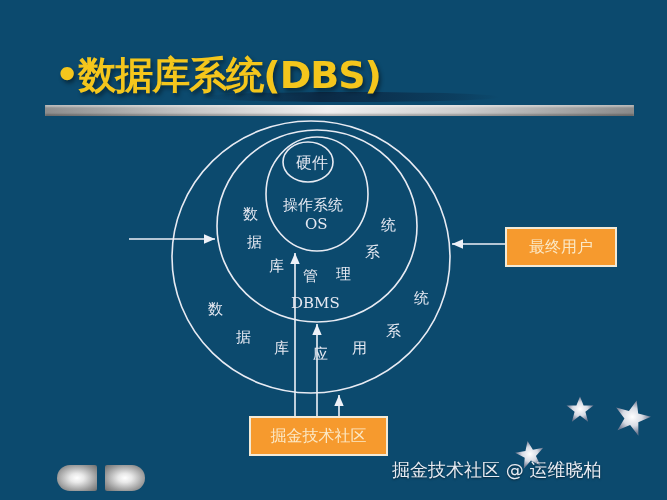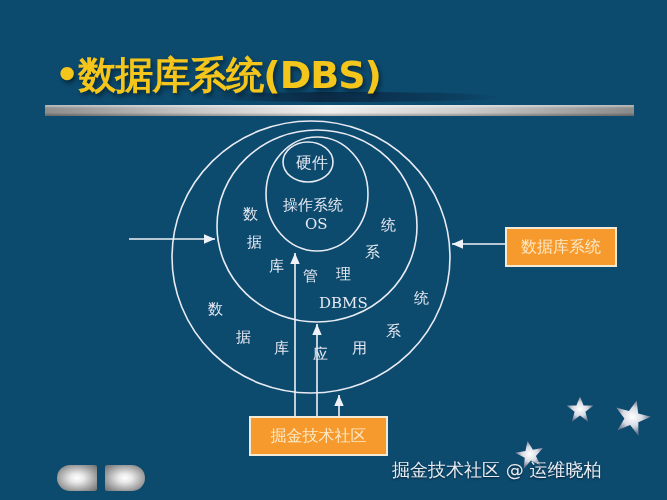--- a/index.html
+++ b/index.html
@@ -94,39 +94,39 @@
     <g>
       <polygon transform="translate(580,410) scale(0.9)" points="0,-15 4,-5 15,-5 6,2 9,13 0,6 -9,13 -6,2 -15,-5 -4,-5" fill="url(#starg)"></polygon>
       <polygon transform="translate(632,418) scale(1.2) rotate(15)" points="0,-15 4,-5 15,-5 6,2 9,13 0,6 -9,13 -6,2 -15,-5 -4,-5" fill="url(#starg)"></polygon>
       <polygon transform="translate(530,455) scale(0.95) rotate(-10)" points="0,-15 4,-5 15,-5 6,2 9,13 0,6 -9,13 -6,2 -15,-5 -4,-5" fill="url(#starg)"></polygon>
     </g>
   </svg>
 
   <div class="lbl" style="left:296px; top:154px; font-size:16px;">硬件</div>
   <div class="lbl" style="left:283px; top:196px;">操作系统</div>
   <div class="lbl" style="left:305px; top:215px;">OS</div>
-  <div class="lbl" style="left:291px; top:294px;margin-left:28px;">DBMS</div>
+  <div class="lbl" style="left:291px; top:294px;">DBMS</div>
 
   <div class="lbl" style="left:243px; top:205px;">数</div>
   <div class="lbl" style="left:247px; top:233px;">据</div>
   <div class="lbl" style="left:269px; top:257px;">库</div>
   <div class="lbl" style="left:303px; top:267px;">管</div>
   <div class="lbl" style="left:336px; top:265px;">理</div>
   <div class="lbl" style="left:365px; top:243px;">系</div>
   <div class="lbl" style="left:381px; top:216px;">统</div>
 
   <div class="lbl" style="left:208px; top:300px;">数</div>
   <div class="lbl" style="left:236px; top:328px;">据</div>
   <div class="lbl" style="left:274px; top:339px;">库</div>
   <div class="lbl" style="left:313px; top:345px;">应</div>
   <div class="lbl" style="left:352px; top:339px;">用</div>
   <div class="lbl" style="left:386px; top:322px;">系</div>
   <div class="lbl" style="left:414px; top:289px;">统</div>
 
-  <div class="obox" style="left:505px; top:227px; width:112px; height:40px;">数据库系统</div>
+  <div class="obox" style="left:505px; top:227px; width:112px; height:40px;">最终用户</div>
   <div class="obox" style="left:249px; top:416px; width:139px; height:40px;">掘金技术社区</div>
 
   <div class="nav-btn nav-prev">
     <span></span>
   </div>
   <div class="nav-btn nav-next">
     <span></span>
   </div>
 
   <div class="watermark">掘金技术社区 @ 运维晓柏</div>

